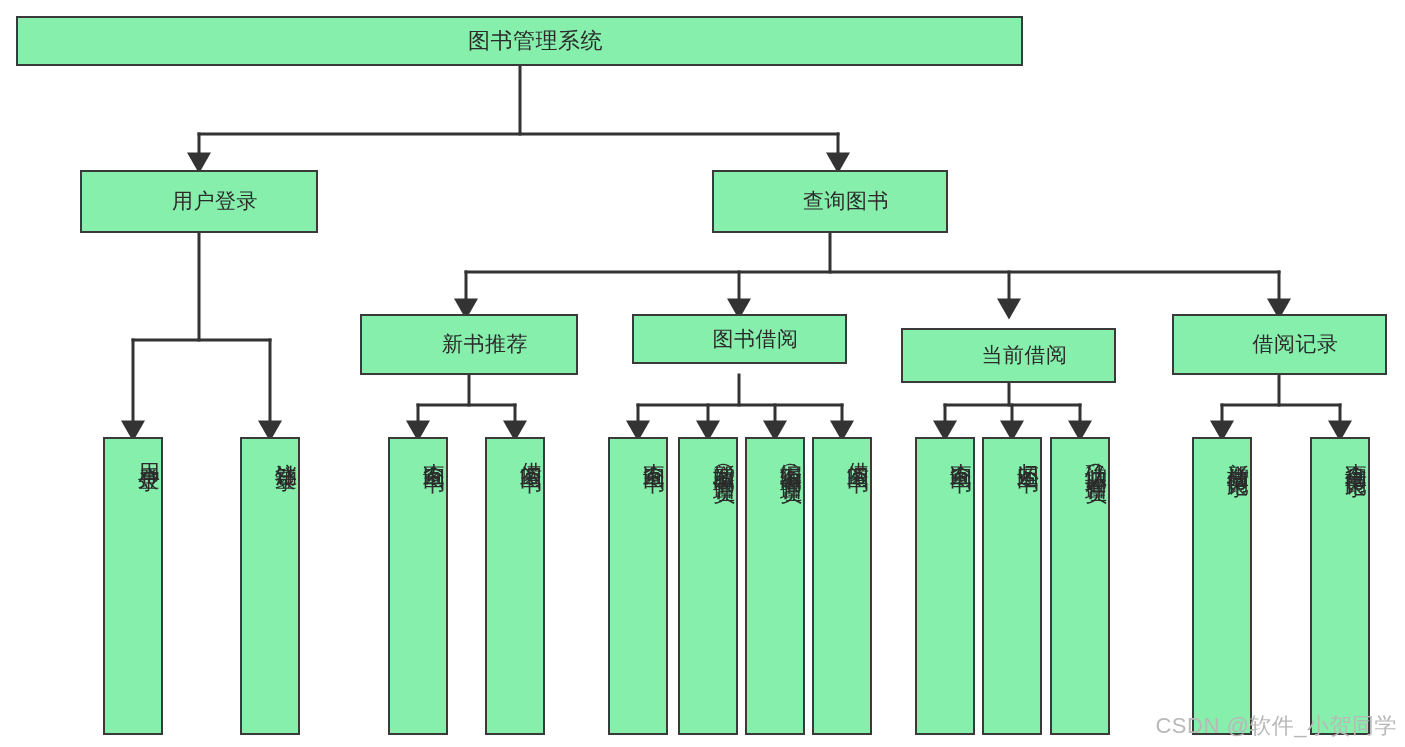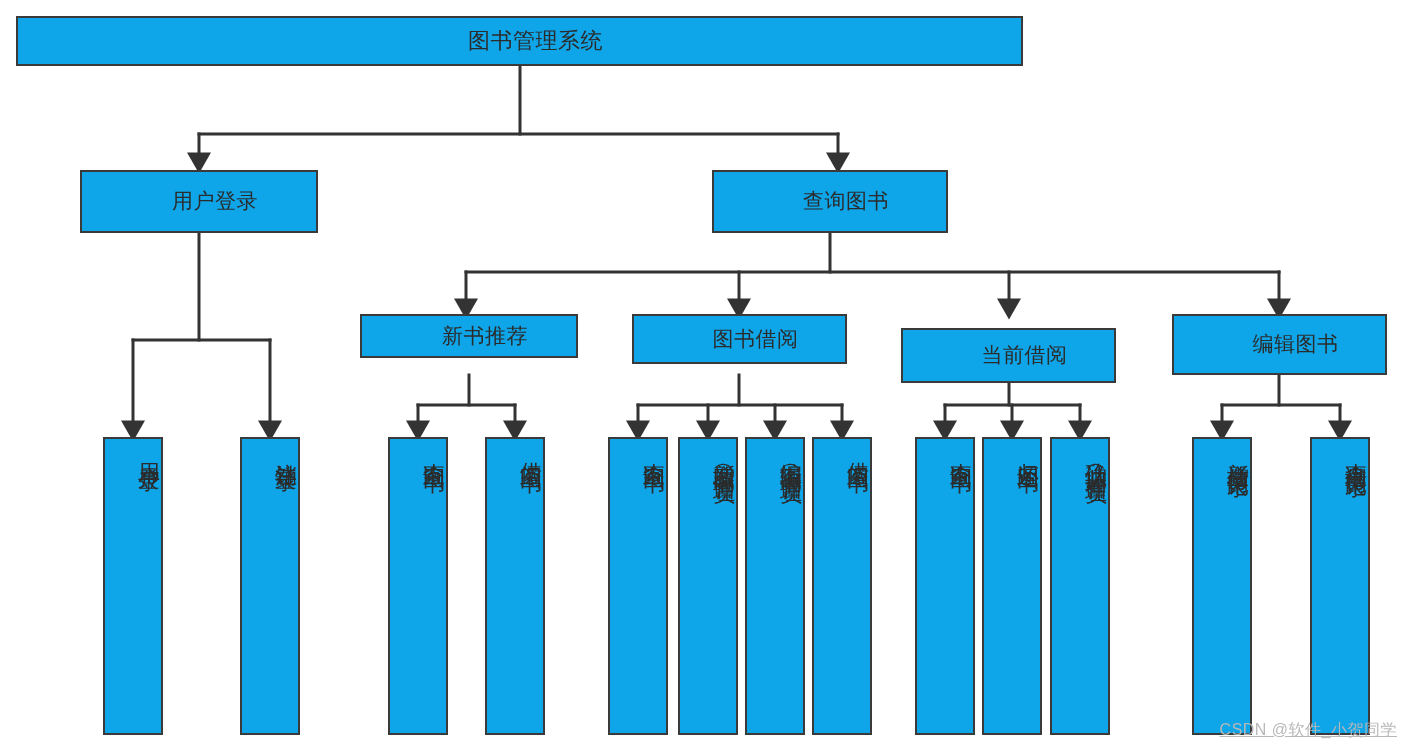--- a/index.html
+++ b/index.html
@@ -22,21 +22,21 @@
     position: absolute;
     left: 0;
     top: 0;
     width: 1405px;
     height: 747px;
   }
   .node {
     position: absolute;
     box-sizing: border-box;
     border: 2px solid #3a3a3a;
-    background: #0ea5e9;
+    background: #86efac;
     color: #2b2b2b;
     display: flex;
     align-items: center;
     justify-content: center;
     z-index: 2;
     padding-left: 32px;
   }
   .node-label {
     display: block;
     text-align: center;
@@ -63,26 +63,25 @@
     text-orientation: upright;
     font-size: 22px;
     line-height: 1.0;
     letter-spacing: 3px;
     white-space: nowrap;
   }
   #watermark {
     position: absolute;
     right: 8px;
     bottom: 6px;
-    font-size: 16px;
+    font-size: 22px;
     color: #b8b8b8;
     z-index: 5;
     white-space: nowrap;
     letter-spacing: 0.5px;
-    text-decoration: underline;
   }
 </style>
 </head>
 <body>
 
 <div id="diagram-canvas">
 
   <svg id="connector-layer" viewBox="0 0 1405 747" xmlns="http://www.w3.org/2000/svg">
     <defs>
       <marker id="arrowhead" markerWidth="10" markerHeight="10" refX="3.2" refY="5" orient="auto" markerUnits="strokeWidth">
@@ -138,34 +137,34 @@
   </div>
 
   <div class="node horiz" style="left:80px; top:170px; width:238px; height:63px;">
     <span class="node-label">用户登录</span>
   </div>
 
   <div class="node horiz" style="left:712px; top:170px; width:236px; height:63px;">
     <span class="node-label">查询图书</span>
   </div>
 
-  <div class="node horiz" style="left:360px; top:314px; width:218px; height:44px;">
+  <div class="node horiz" style="left:360px; top:314px; width:218px; height:61px;">
     <span class="node-label">新书推荐</span>
   </div>
 
   <div class="node horiz" style="left:632px; top:314px; width:215px; height:50px;">
     <span class="node-label">图书借阅</span>
   </div>
 
   <div class="node horiz" style="left:901px; top:328px; width:215px; height:55px;">
     <span class="node-label">当前借阅</span>
   </div>
 
   <div class="node horiz" style="left:1172px; top:314px; width:215px; height:61px;">
-    <span class="node-label">编辑图书</span>
+    <span class="node-label">借阅记录</span>
   </div>
 
   <div class="node vert" style="left:103px; top:437px; width:60px; height:298px;">
     <span class="node-label">用户登录</span>
   </div>
 
   <div class="node vert" style="left:240px; top:437px; width:60px; height:298px;">
     <span class="node-label">注销登录</span>
   </div>
 

